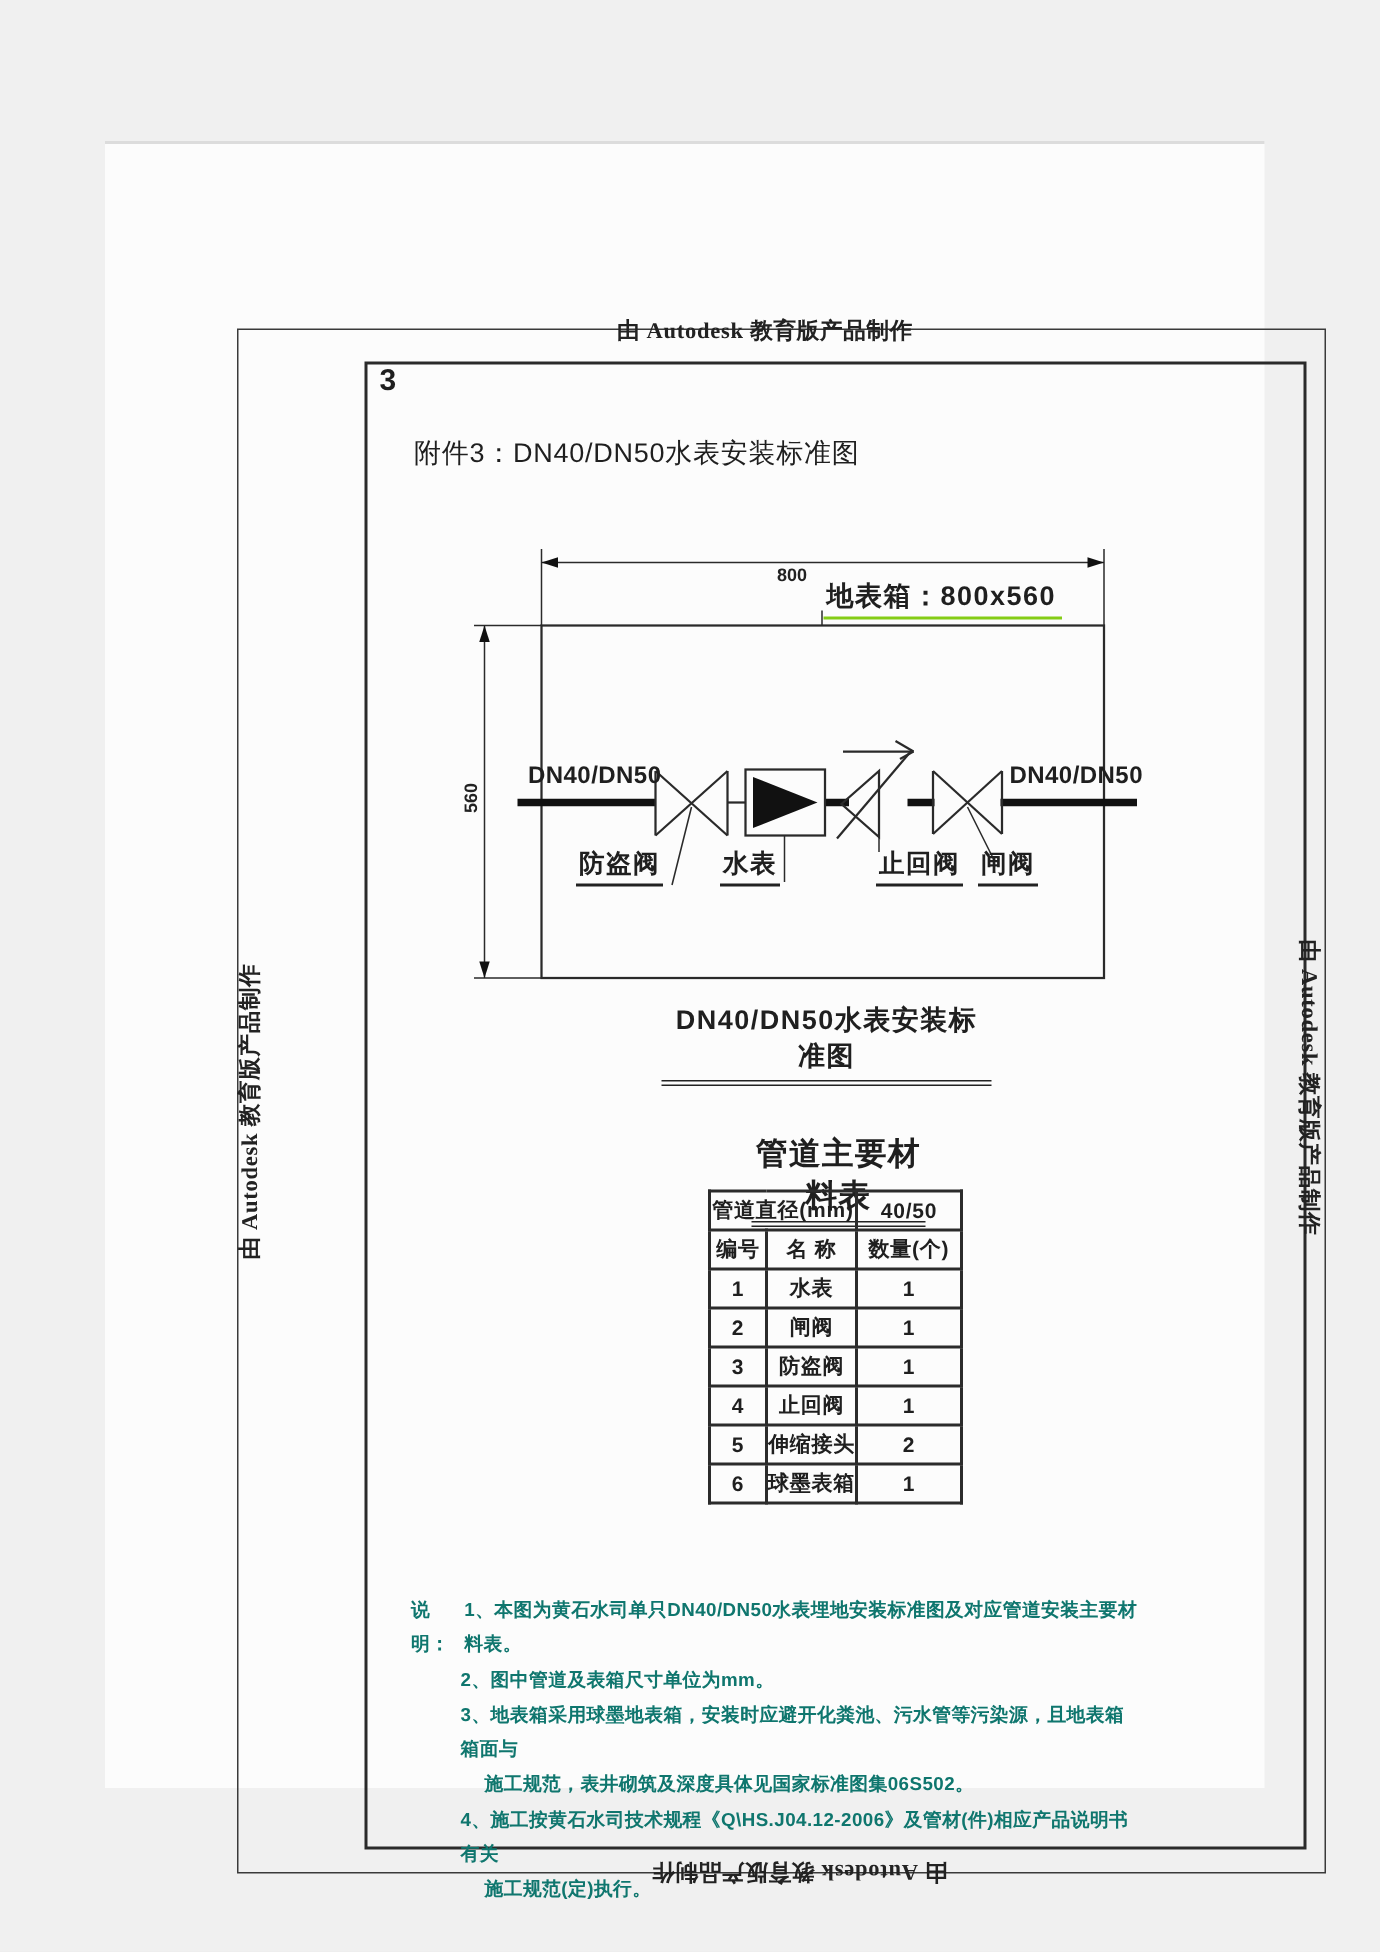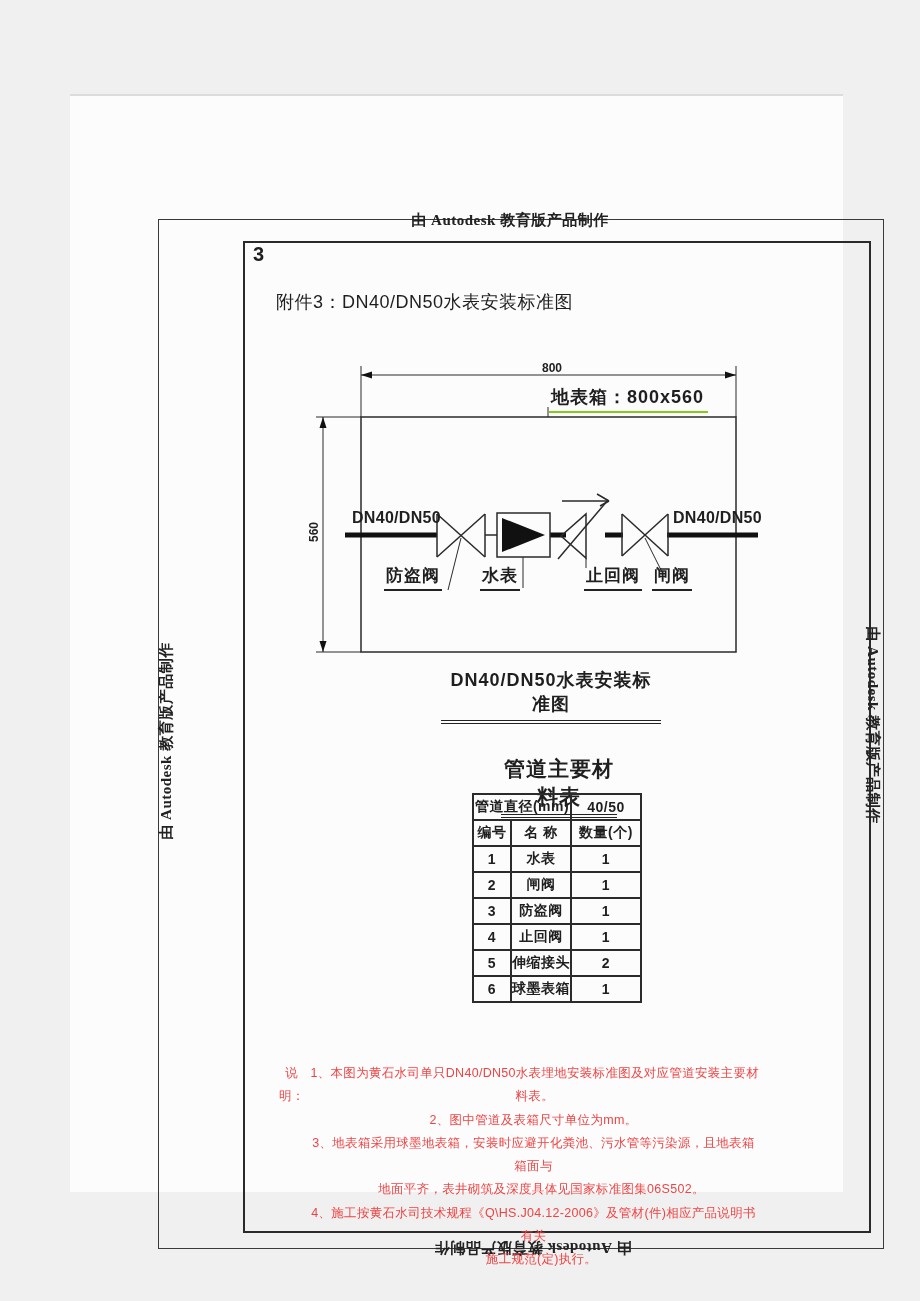--- a/index.html
+++ b/index.html
@@ -13,43 +13,43 @@
   .wm{position:absolute;width:220px;height:20px;display:flex;align-items:center;justify-content:center;
       font-family:"Liberation Serif","DejaVu Serif",serif;font-weight:bold;font-size:15px;color:#222;
       white-space:nowrap;letter-spacing:.5px;}
   .wm-top{left:330px;top:114px;}
   .wm-bottom{left:353px;top:1142px;transform:rotate(180deg);}
   .wm-left{left:-14px;top:635px;transform:rotate(-90deg);}
   .wm-right{left:693px;top:619px;transform:rotate(90deg);}
   .page-number{left:183px;top:147px;font-size:20px;font-weight:bold;}
   .attachment-title{left:206px;top:194px;font-size:18px;font-weight:normal;letter-spacing:.5px;}
   .dim-label{font-size:12px;font-weight:bold;color:#222;}
-  .dim-800{left:448px;top:265px;width:44px;text-align:right;}
+  .dim-800{left:448px;top:280px;width:44px;text-align:left;}
   .dim-560{left:226px;top:429px;width:36px;text-align:center;transform:rotate(-90deg);}
   .box-label{left:479px;top:289px;font-size:18px;font-weight:bold;border-bottom:2px solid #84cc16;
              padding:0 4px 2px 2px;letter-spacing:1px;}
   .dn-label{font-size:16px;font-weight:bold;letter-spacing:.3px;top:413px;}
   .dn-left{left:282px;}
   .dn-right{left:603px;}
   .valve-label{font-size:17px;font-weight:bold;border-bottom:2px solid #222;padding:0 2px 2px 2px;
                top:468px;letter-spacing:1px;}
   .lbl-fangdao{left:314px;}
   .lbl-shuibiao{left:410px;}
   .lbl-zhihui{left:514px;}
   .lbl-zhafa{left:582px;}
   .diagram-caption{left:371px;top:572px;width:220px;text-align:center;font-size:18px;font-weight:bold;
                    border-bottom:4px double #222;padding-bottom:4px;letter-spacing:1px;}
   .table-title{left:431px;top:659px;width:116px;text-align:center;font-size:21px;font-weight:bold;
                border-bottom:4px double #222;padding-bottom:3px;letter-spacing:1px;}
   .materials{left:402px;top:697px;border-collapse:collapse;table-layout:fixed;}
   .materials td{border:2px solid #2b2b2b;text-align:center;font-size:14px;font-weight:bold;
                 padding:0;height:24px;letter-spacing:.5px;white-space:nowrap;}
   .materials .c1{width:36px;} .materials .c2{width:56px;} .materials .c3{width:68px;}
-  .notes{left:204px;top:966px;width:486px;font-size:12.5px;font-weight:normal;line-height:23.3px;
-         letter-spacing:.3px;color:#ef4444;text-align:center;}
+  .notes{left:204px;top:966px;width:486px;font-size:12.5px;font-weight:bold;line-height:23.3px;
+         letter-spacing:.3px;color:#0f766e;}
   .note-first{display:flex;}
   .ind1{margin-left:33px;} .ind2{margin-left:49px;}
   svg .ln{stroke:#2a2a2a;stroke-width:1.5;fill:none;}
   svg .thin{stroke:#2a2a2a;stroke-width:1;fill:none;}
   svg .pipe{stroke:#111;stroke-width:5;fill:none;}
   svg .fillb{fill:#111;stroke:none;}
 </style>
 </head>
 <body>
 
@@ -188,19 +188,19 @@
     </tbody>
       </table>
 
     <div class="abs notes">
       <div class="note-first">
         <span>说明：</span>
         <span>1、本图为黄石水司单只DN40/DN50水表埋地安装标准图及对应管道安装主要材料表。</span>
       </div>
       <div class="ind1">2、图中管道及表箱尺寸单位为mm。</div>
       <div class="ind1">3、地表箱采用球墨地表箱，安装时应避开化粪池、污水管等污染源，且地表箱箱面与</div>
-      <div class="ind2">地面平齐，表井砌筑及深度具体见国家标准图集06S502。</div>
+      <div class="ind2">施工规范，表井砌筑及深度具体见国家标准图集06S502。</div>
       <div class="ind1">4、施工按黄石水司技术规程《Q\HS.J04.12-2006》及管材(件)相应产品说明书有关</div>
       <div class="ind2">施工规范(定)执行。</div>
     </div>
 
   </div>
 </div>
 
 </body></html>

